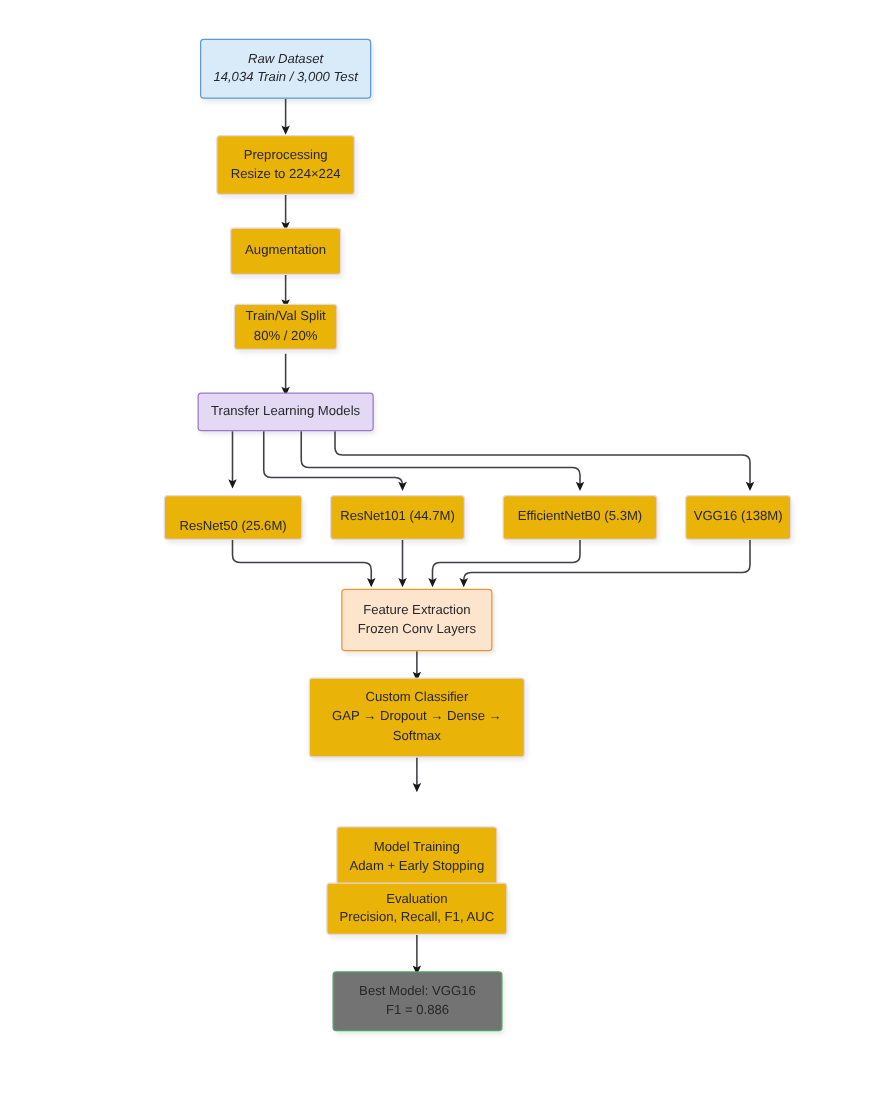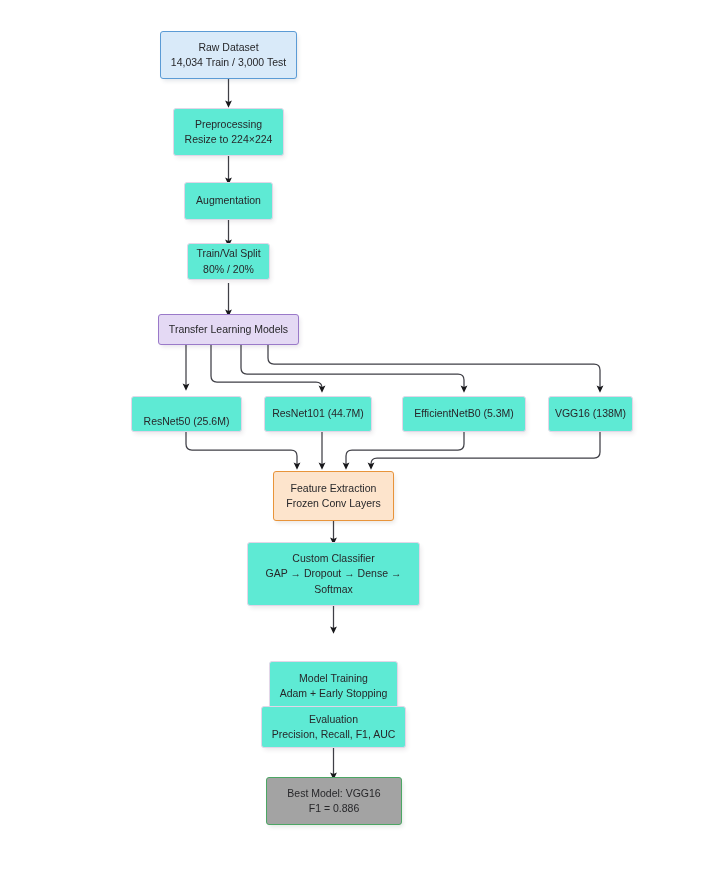--- a/index.html
+++ b/index.html
@@ -32,21 +32,21 @@
   .node {
     position: absolute;
     box-sizing: border-box;
     display: flex;
     flex-direction: column;
     align-items: center;
     justify-content: center;
     text-align: center;
     border-radius: 3px;
     border: 1px solid #e2d6e8;
-    background: #5eead4;
+    background: #eab308;
     color: #27272a;
     font-size: 10.5px;
     line-height: 15.5px;
     box-shadow: 2px 3px 4px -1px rgba(60,40,60,0.10);
     padding: 2px 6px;
     z-index: 2;
   }
   .node .ln { display: block; white-space: nowrap; }
 
   .node.data-src {
@@ -58,21 +58,21 @@
     background: #e4d9f4;
     border: 1.4px solid #9a79c9;
     box-shadow: 2px 3px 4px -1px rgba(60,40,90,0.13);
   }
   .node.feature {
     background: #fde4cc;
     border: 1.4px solid #e8943a;
     box-shadow: 2px 3px 4px -1px rgba(90,60,30,0.13);
   }
   .node.result {
-    background: #a3a3a3;
+    background: #737373;
     border: 1.4px solid #4ca664;
     box-shadow: 2px 3px 4px -1px rgba(30,80,45,0.13);
   }
 </style>
 </head>
 <body>
 
 <div id="canvas">
 
   <svg class="edges" viewBox="0 0 707 892" xmlns="http://www.w3.org/2000/svg">
@@ -101,21 +101,21 @@
       <path d="M464,432 L464,444 Q464,450 458,450 L352,450 Q346,450 346,456 L346,466"></path>
       <path d="M600,432 L600,452 Q600,458 594,458 L377,458 Q371,458 371,464 L371,466"></path>
 
       <path d="M333.5,521 L333.5,541"></path>
       <path d="M333.5,606 L333.5,630"></path>
       <path d="M333.5,681 L333.5,705"></path>
       <path d="M333.5,748 L333.5,776"></path>
     </g>
   </svg>
 
-  <div class="node data-src" style="left:160px; top:31px; width:137px; height:48px;">
+  <div class="node data-src" style="left:160px; top:31px; width:137px; height:48px;font-style:italic;">
     <span class="ln">Raw Dataset</span>
     <span class="ln">14,034 Train / 3,000 Test</span>
   </div>
 
   <div class="node" style="left:173px; top:108px; width:111px; height:48px;">
     <span class="ln">Preprocessing</span>
     <span class="ln">Resize to 224×224</span>
   </div>
 
   <div class="node" style="left:184px; top:182px; width:89px; height:38px;">

